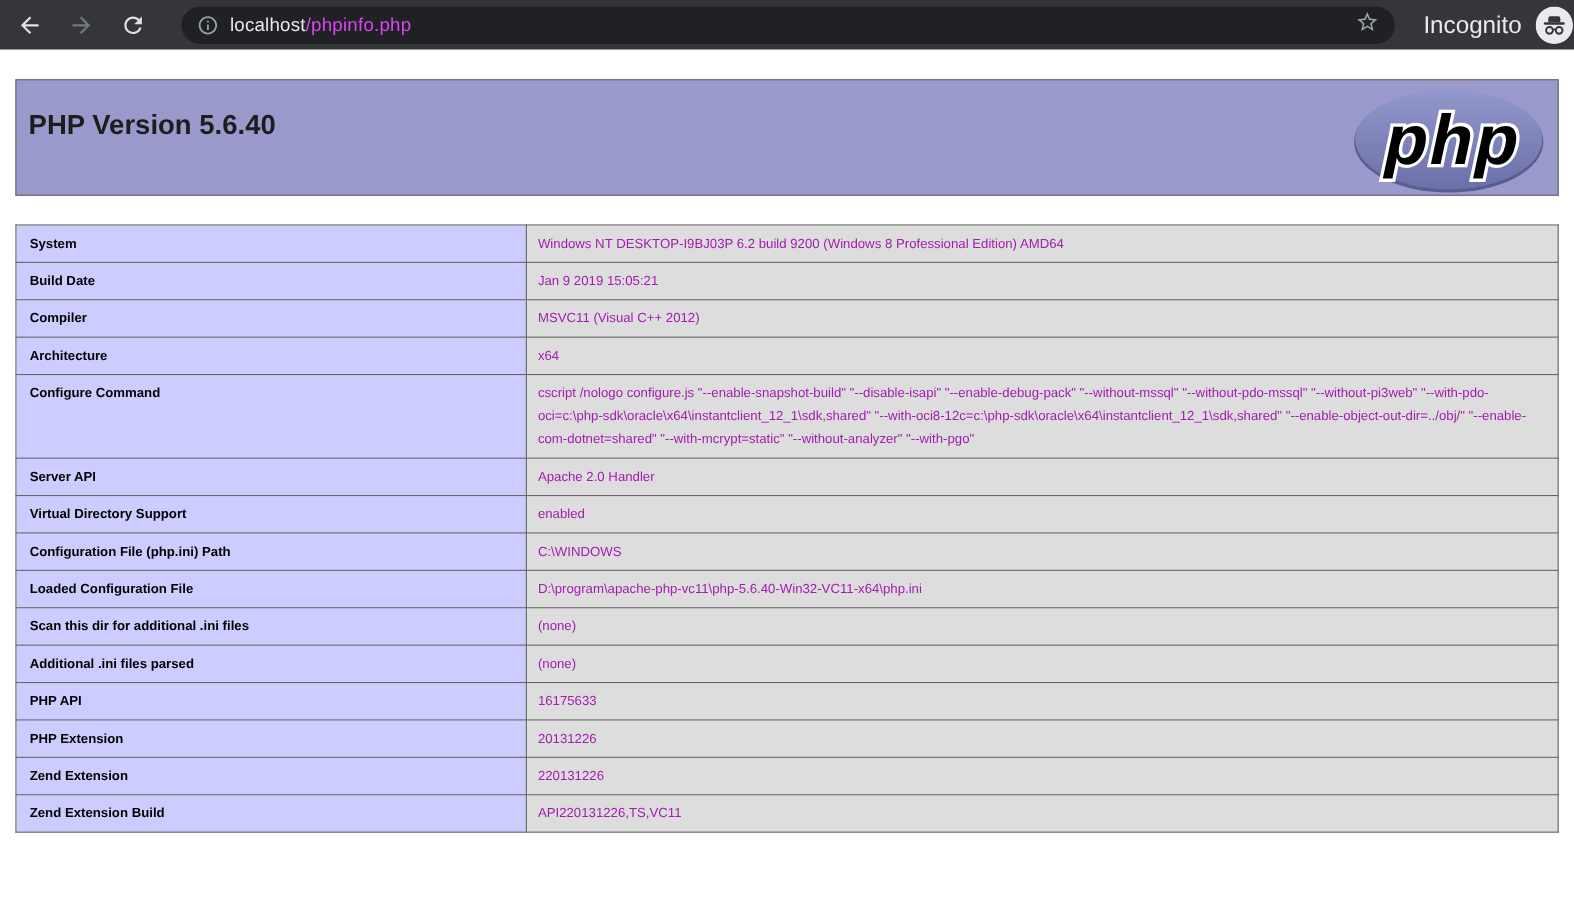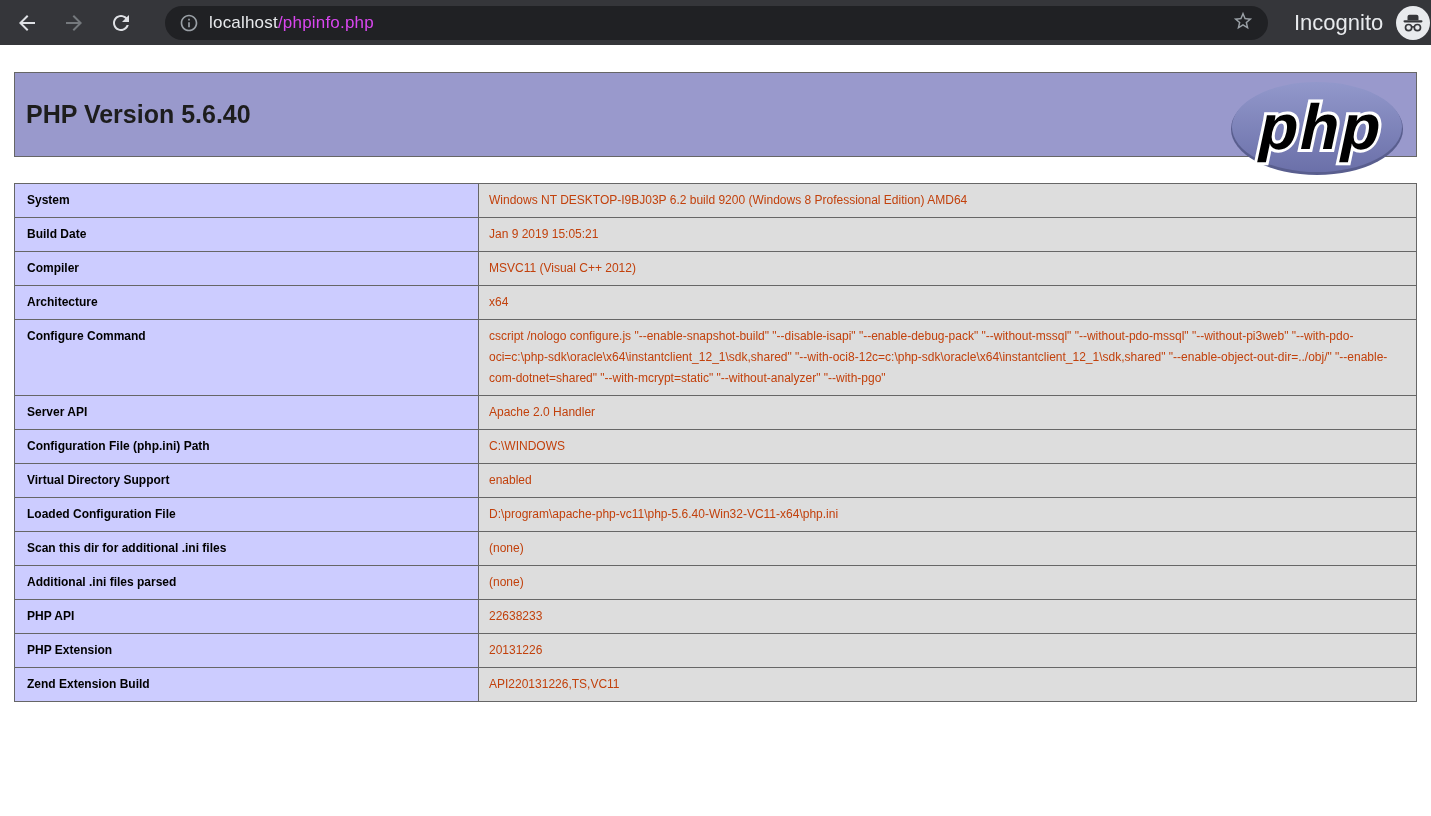--- a/index.html
+++ b/index.html
@@ -77,21 +77,21 @@
     display: flex; align-items: center; justify-content: center;
     cursor: pointer;
   }
 
   
   .page {
     padding: 27px 14px 0 14px;
   }
   .php-header {
     position: relative;
-    height: 85px;
+    height: 106px;
     background: var(--header-bg, #9999cc);
     border: 1px solid var(--border-color, #666666);
   }
   .php-title {
     font-size: 25px;
     font-weight: bold;
     color: #1d1d1d;
     padding: 27px 0 0 11px;
   }
   .php-logo {
@@ -117,21 +117,21 @@
     overflow-wrap: break-word;
   }
   .info-table td.e {
     background: var(--label-bg, #ccccff);
     font-weight: bold;
     color: #000;
     padding-left: 12px;
   }
   .info-table td.v {
     background: var(--value-bg, #dddddd);
-    color: #c2410c;
+    color: #a21caf;
     margin-top: 20px;
   }
   .col-label { width: 464px; }
 </style>
 </head>
 <body>
 
 <div class="screen">
 
   <div class="toolbar">
@@ -242,48 +242,52 @@
           </tr>
           <tr>
             <td class="e">Configure Command</td>
             <td class="v">cscript /nologo configure.js "--enable-snapshot-build" "--disable-isapi" "--enable-debug-pack" "--without-mssql" "--without-pdo-mssql" "--without-pi3web" "--with-pdo-oci=c:\php-sdk\oracle\x64\instantclient_12_1\sdk,shared" "--with-oci8-12c=c:\php-sdk\oracle\x64\instantclient_12_1\sdk,shared" "--enable-object-out-dir=../obj/" "--enable-com-dotnet=shared" "--with-mcrypt=static" "--without-analyzer" "--with-pgo"</td>
           </tr>
           <tr>
             <td class="e">Server API</td>
             <td class="v">Apache 2.0 Handler</td>
           </tr>
           <tr>
+            <td class="e">Virtual Directory Support</td>
+            <td class="v">enabled</td>
+          </tr>
+          <tr>
             <td class="e">Configuration File (php.ini) Path</td>
             <td class="v">C:\WINDOWS</td>
           </tr>
           <tr>
-            <td class="e">Virtual Directory Support</td>
-            <td class="v">enabled</td>
-          </tr>
-          <tr>
             <td class="e">Loaded Configuration File</td>
             <td class="v">D:\program\apache-php-vc11\php-5.6.40-Win32-VC11-x64\php.ini</td>
           </tr>
           <tr>
             <td class="e">Scan this dir for additional .ini files</td>
             <td class="v">(none)</td>
           </tr>
           <tr>
             <td class="e">Additional .ini files parsed</td>
             <td class="v">(none)</td>
           </tr>
           <tr>
             <td class="e">PHP API</td>
-            <td class="v">22638233</td>
+            <td class="v">16175633</td>
           </tr>
           <tr>
             <td class="e">PHP Extension</td>
             <td class="v">20131226</td>
           </tr>
           <tr>
+            <td class="e">Zend Extension</td>
+            <td class="v">220131226</td>
+          </tr>
+          <tr>
             <td class="e">Zend Extension Build</td>
             <td class="v">API220131226,TS,VC11</td>
           </tr>
         </tbody>
     </table>
 
   </div>
 </div>
 
 </body></html>

